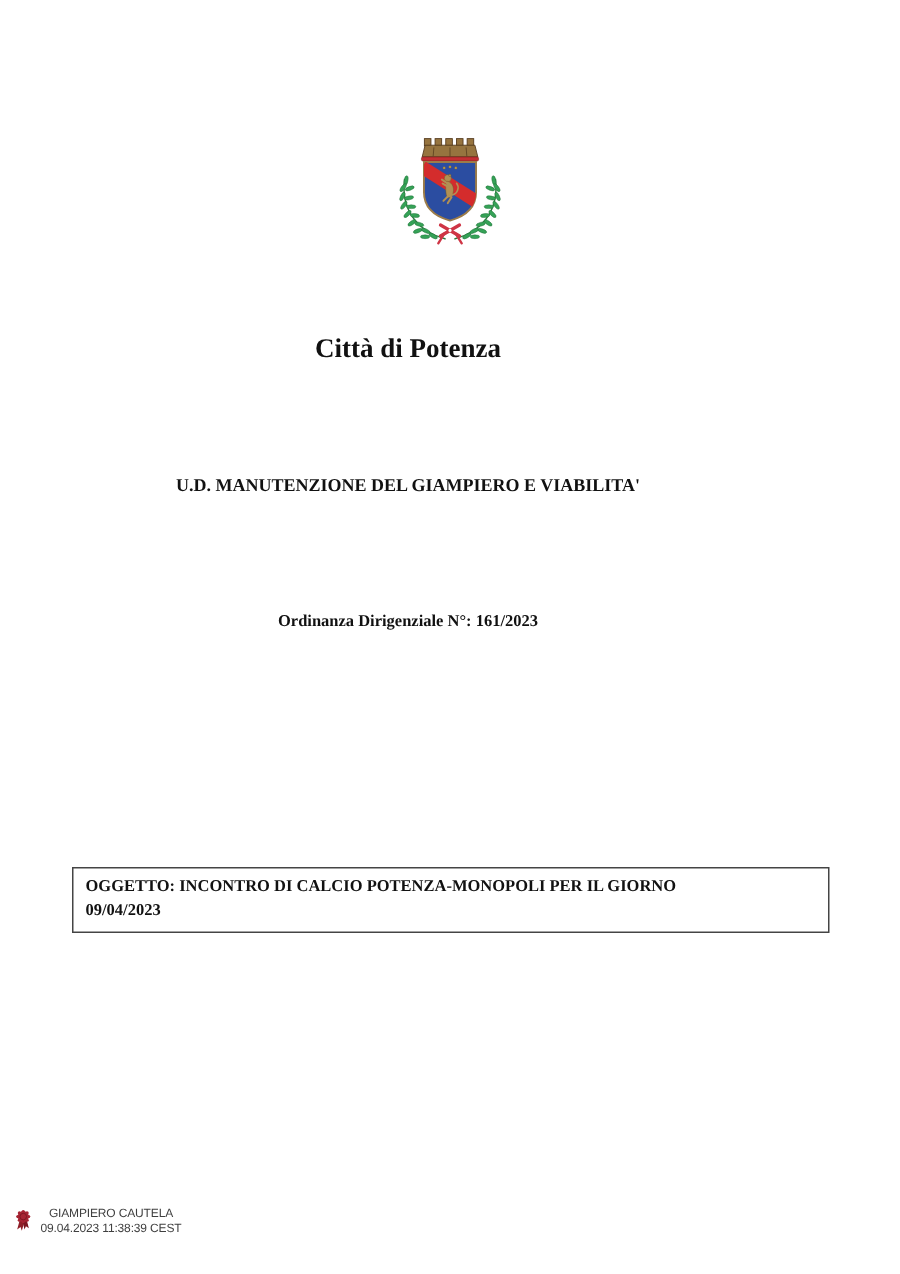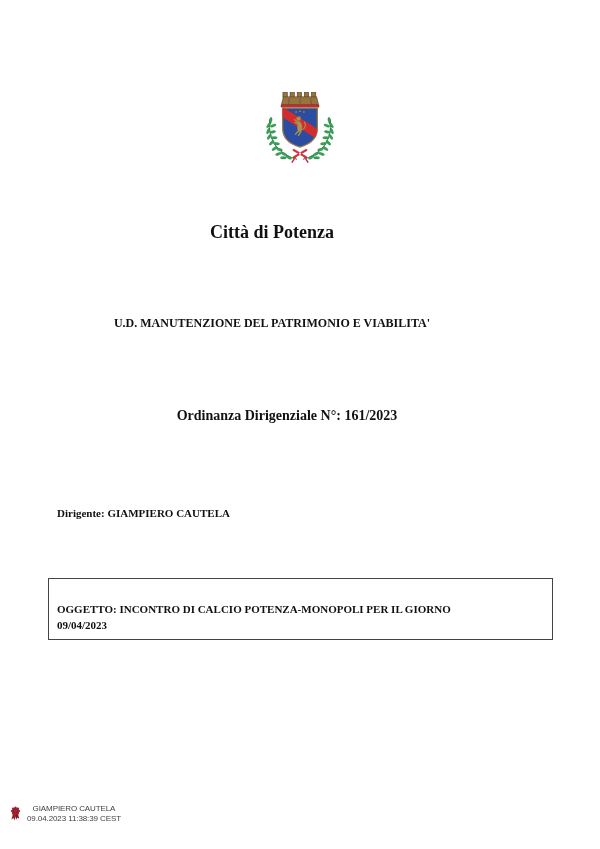--- a/index.html
+++ b/index.html
@@ -3,25 +3,25 @@
 <meta charset="utf-8">
 <style>
   html, body { margin:0; padding:0; background:#ffffff; }
   .page {
     position:relative; width:600px; height:849px; background:#ffffff;
     font-family:"Liberation Serif", serif; color:#111111; overflow:hidden;
   }
   .centered { position:absolute; left:0; width:544px; text-align:center; font-weight:bold; }
   .city-title     { top:222px; font-size:18px; }
   .department     { top:316px; font-size:12px; }
-  .ordinance      { top:408px; font-size:14px;padding-left:15px; }
+  .ordinance      { top:408px; font-size:11px; }
   .dirigente-line { position:absolute; left:57px; top:507px; font-size:11px; font-weight:bold; }
   .oggetto-box {
     position:absolute; left:48px; top:578px; width:505px; box-sizing:border-box;
-    border:1px solid #444444; padding:22px 8px 6px 8px;
+    border:1px solid #444444; padding:4px 8px 6px 8px;
     font-size:11px; font-weight:bold; line-height:16px;
   }
   .oggetto-box span { display:block; }
   .crest { position:absolute; left:256px; top:89px; width:88px; height:82px; }
   .signature-block {
     position:absolute; left:9px; top:804px; display:flex; align-items:center; gap:5px;
     font-family:"Liberation Sans", sans-serif; font-size:8px; line-height:9.5px;
     color:#3f3f3f; letter-spacing:-0.1px; text-align:center;
   }
   .signature-text div { white-space:nowrap; }
@@ -106,24 +106,23 @@
         <path d="M38.5,62.5 L51.5,70" stroke-width="2.2"></path>
         <path d="M51.5,62.5 L38.5,70" stroke-width="2.2"></path>
         <path d="M41,68.5 L37,75" stroke-width="1.6"></path>
         <path d="M49,68.5 L53,75" stroke-width="1.6"></path>
       </g>
       <circle cx="45" cy="66.2" r="1.1" fill="#ffffff"></circle>
     </g>
   </svg>
 
   <div class="centered city-title">Città di Potenza</div>
-  <div class="centered department">U.D. MANUTENZIONE DEL PATRIMONIO E VIABILITA'</div>
+  <div class="centered department">U.D. MANUTENZIONE DEL GIAMPIERO E VIABILITA'</div>
   <div class="centered ordinance">Ordinanza Dirigenziale N°: 161/2023</div>
 
-  <div class="dirigente-line"><span>Dirigente:</span> <span>GIAMPIERO CAUTELA</span></div>
 
   <div class="oggetto-box">
     <span>OGGETTO: INCONTRO DI CALCIO POTENZA-MONOPOLI PER IL GIORNO</span>
     <span>09/04/2023</span>
   </div>
 
   <div class="signature-block">
     <svg class="seal" viewBox="0 0 16 20" aria-hidden="true">
       <path d="M5.2,9.5 L3,17.5 L5.8,15.6 L6.8,18.6 L9,11.5 Z" fill="#8f1f28"></path>
       <path d="M10.8,9.5 L12.6,16.5 L10.2,15 L9,17.6 L7.6,11.5 Z" fill="#7c1722"></path>

